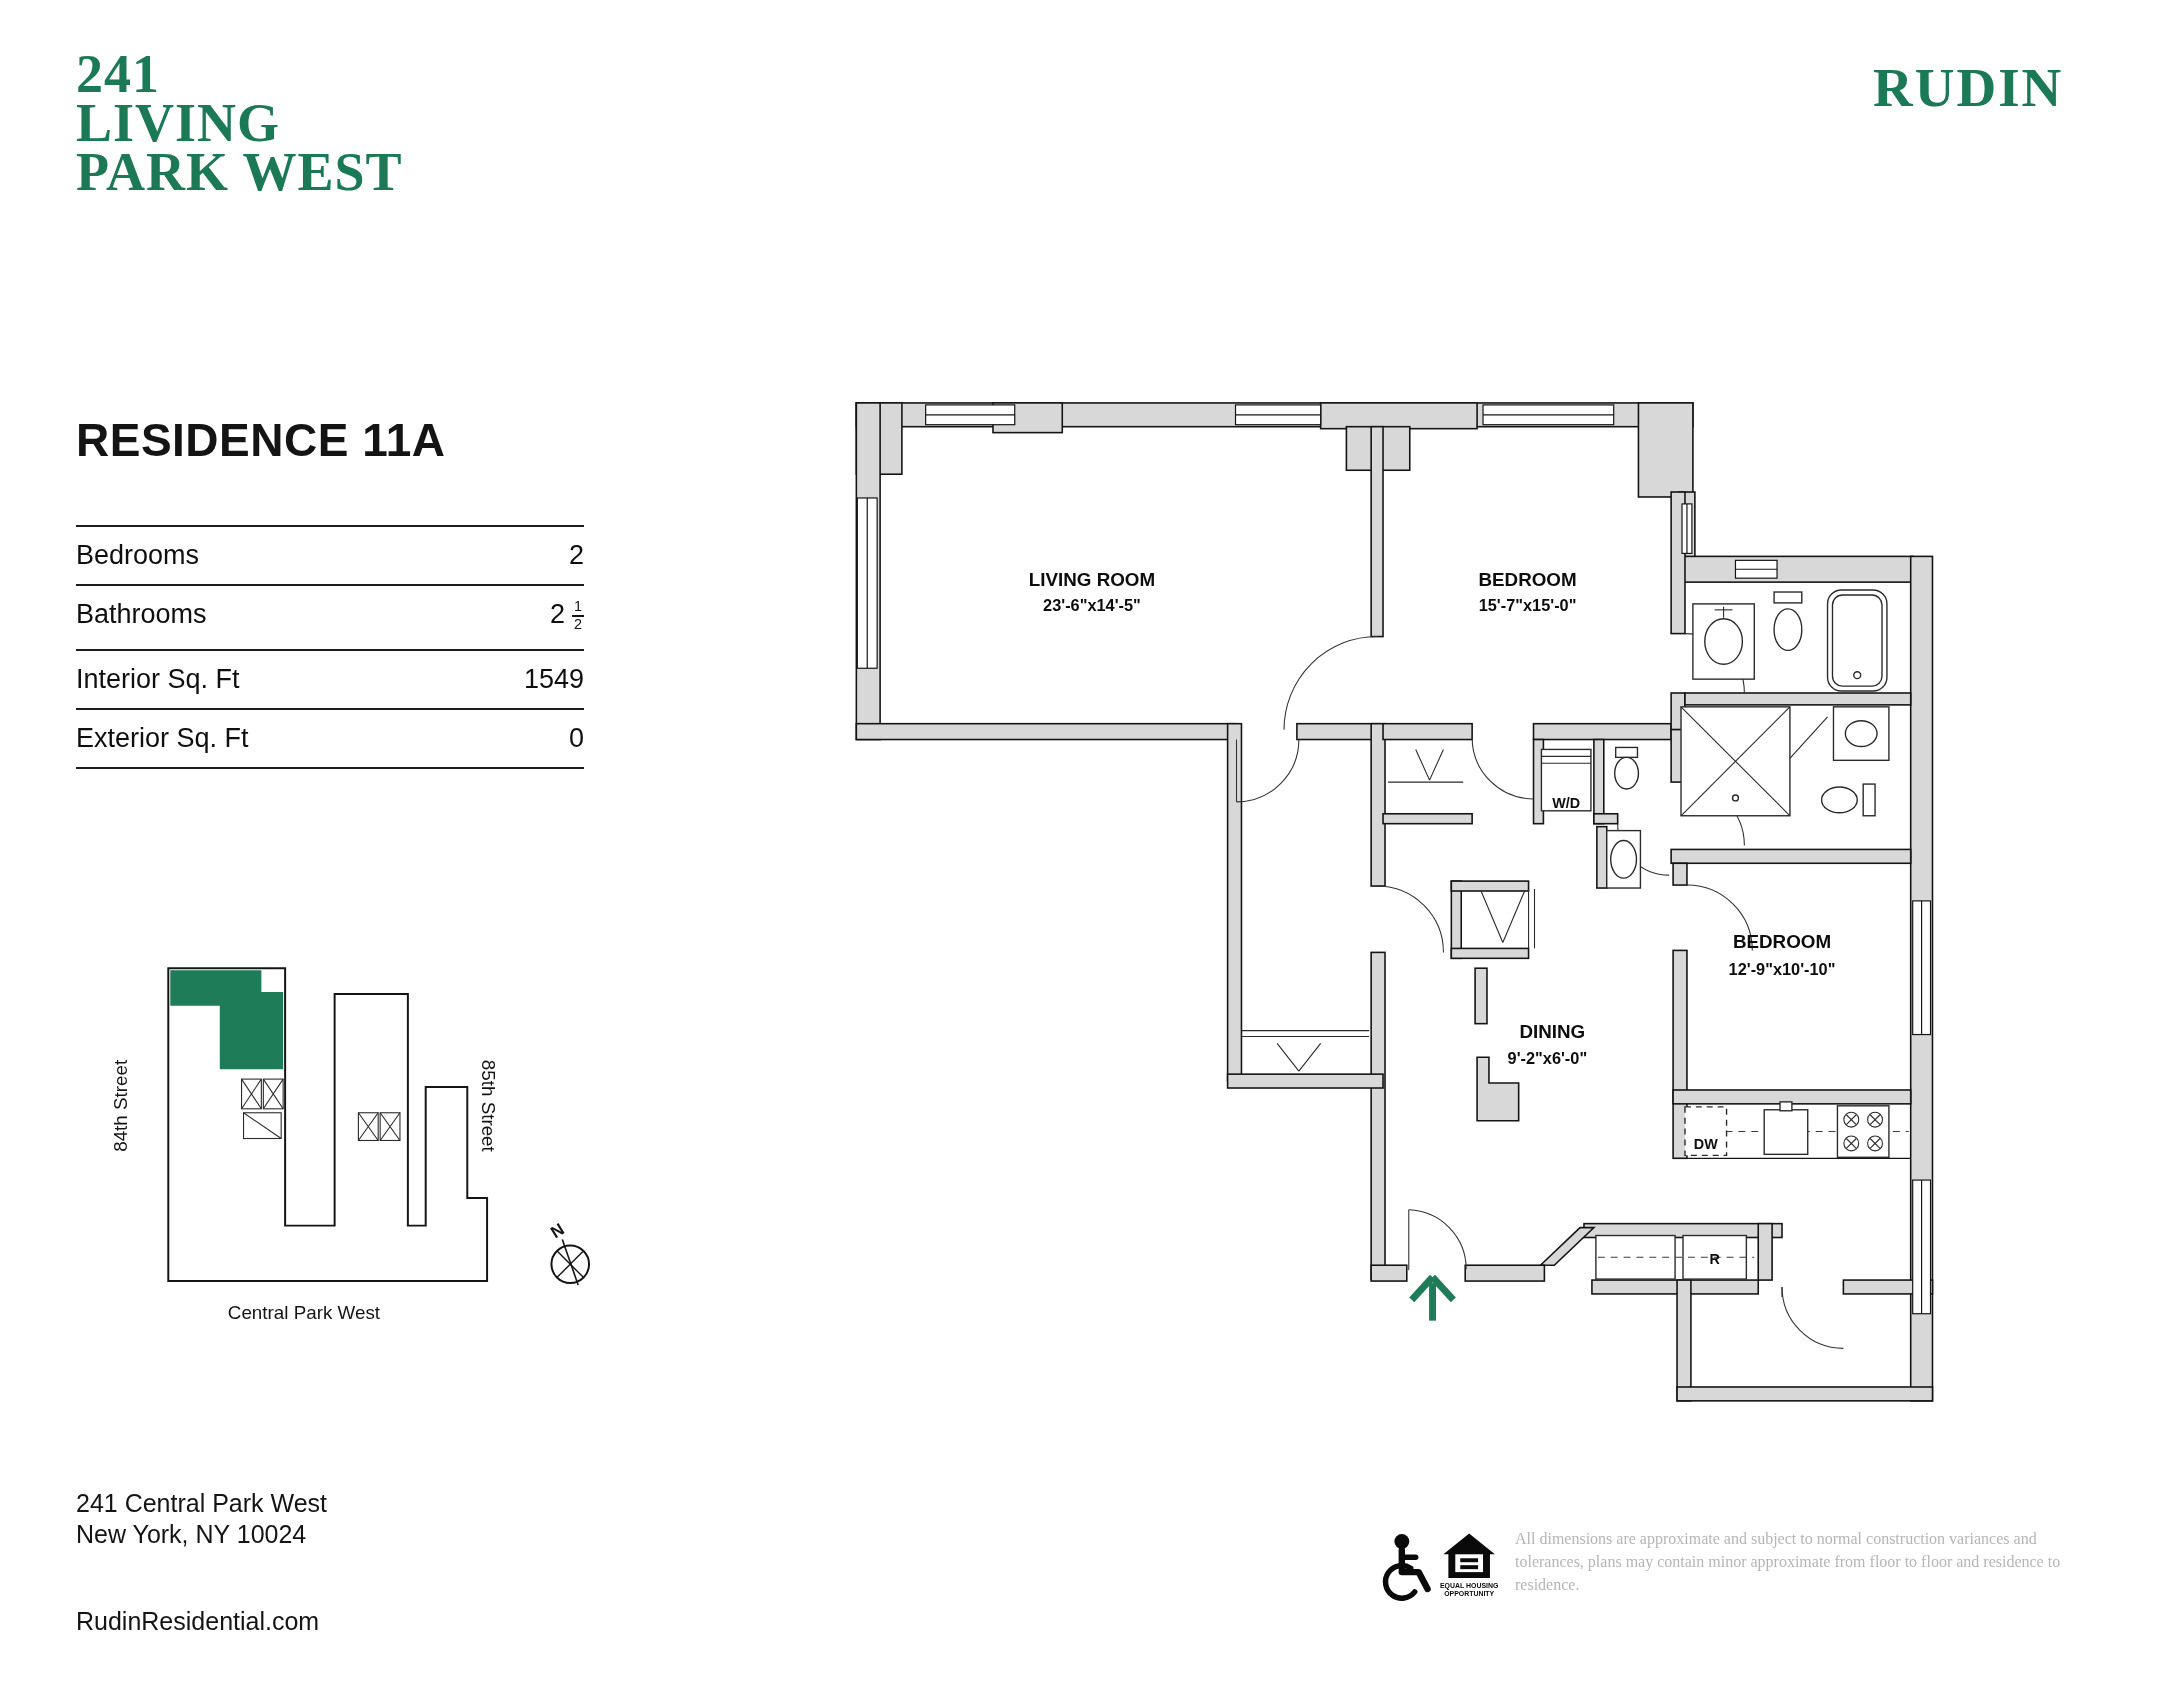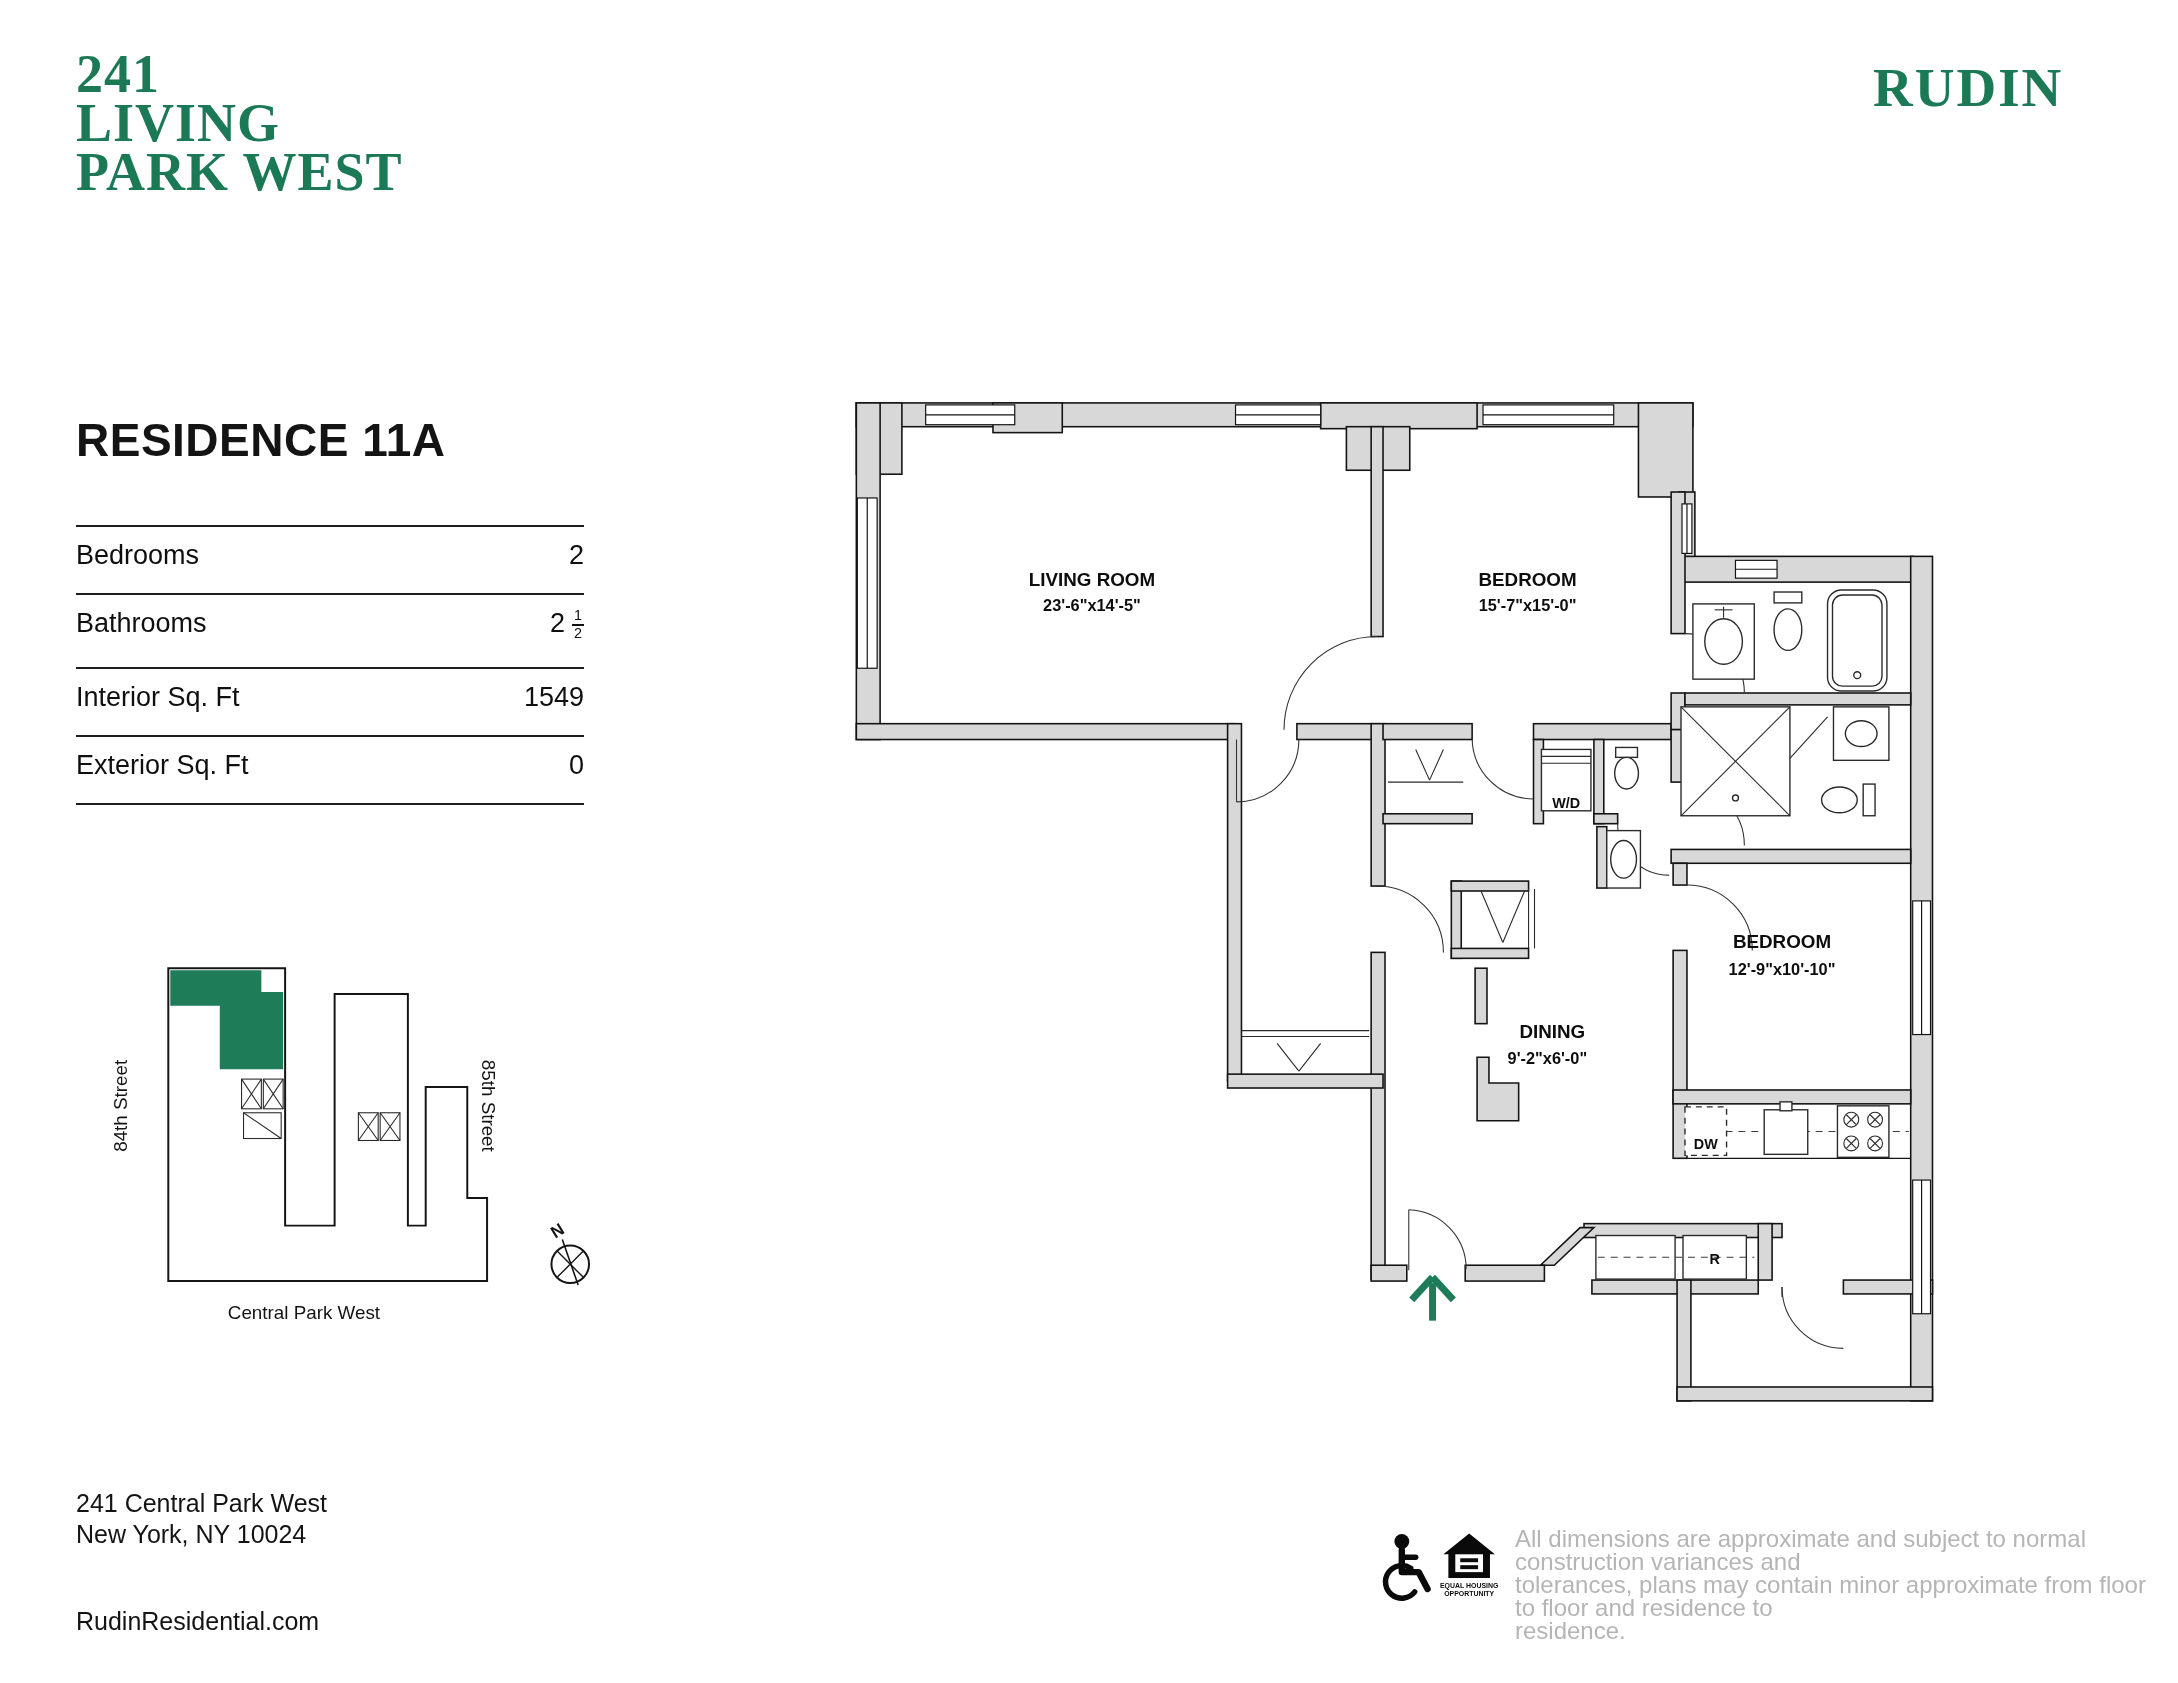--- a/index.html
+++ b/index.html
@@ -20,31 +20,31 @@
     font-family:"Liberation Serif", serif;font-weight:700;color:var(--brand-green);
     font-size:55px;line-height:57px;letter-spacing:2px;
   }
   
   .res-title{
     left:76px;top:413px;font-size:46px;font-weight:600;letter-spacing:0.5px;color:#141414;
   }
   .spec-table{ left:76px;top:525px;width:508px; border-bottom:2px solid #1d1d1d;}
   .spec-row{
     display:flex;justify-content:space-between;align-items:flex-start;
-    border-top:2px solid #1d1d1d;padding:14px 0 24px;
+    border-top:2px solid #1d1d1d;padding:14px 0 15px;
     font-size:27px;line-height:28px;color:#0f0f0f;
   }
   .spec-val{display:inline-flex;align-items:flex-start;}
   .frac{display:inline-flex;flex-direction:column;align-items:center;
         font-size:14.4px;line-height:1.1;margin-left:7px;transform:translateY(-1px);}
   .frac .fn{border-bottom:2px solid #111;padding:0 2px;}
   
   .addr{left:76px;top:1488px;font-size:25px;line-height:31px;color:#141414;}
   .site-url{left:76px;top:1607px;font-size:25px;color:#141414;}
-  .disclaimer{left:1515px;top:1527px;width:644px;font-size:24px;line-height:23px;color:#b5b5b5;}
+  .disclaimer{left:1515px;top:1527px;width:644px;font-size:16px;line-height:23px;color:#b5b5b5;font-family:Liberation Serif, serif;}
   
   svg{position:absolute;left:0;top:0;}
   .wall{fill:#d8d8d8;stroke:#141414;stroke-width:1.6;}
   .win{fill:#ffffff;stroke:#141414;stroke-width:1.2;}
   .ln{stroke:#141414;stroke-width:1.2;fill:none;}
   .fix{fill:#ffffff;stroke:#2a2a2a;stroke-width:1.4;}
   .thinln{stroke:#2a2a2a;stroke-width:1.1;fill:none;}
   .dash{stroke:#3a3a3a;stroke-width:1.1;fill:none;stroke-dasharray:7 6;}
   .arc{stroke:#333;stroke-width:1.1;fill:none;}
   .plan-name{font:700 19px "Liberation Sans", sans-serif;fill:#0d0d0d;text-anchor:middle;}

